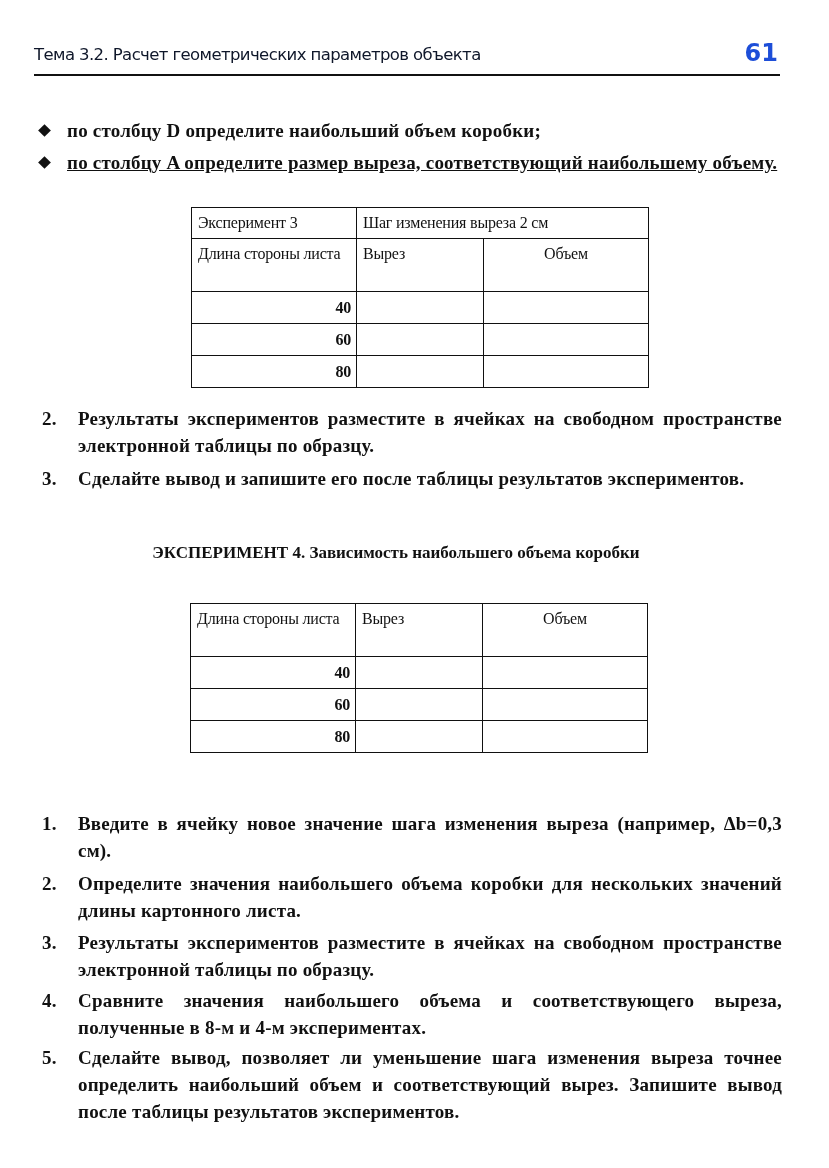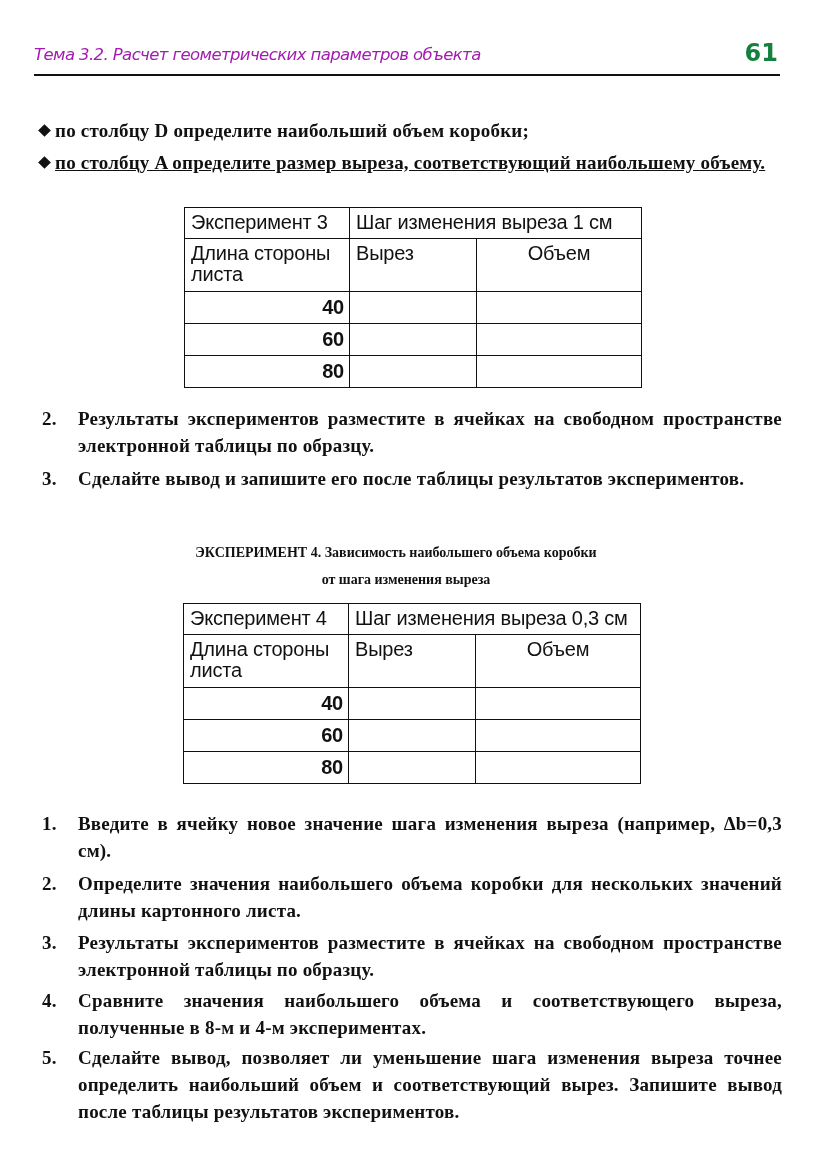--- a/index.html
+++ b/index.html
@@ -7,46 +7,46 @@
     width: 829px; height: 1168px; background: #ffffff; position: relative;
     overflow: hidden; color: #111;
     font-family: "Liberation Serif", "DejaVu Serif", serif;
   }
   .header {
     position: absolute; left: 34px; top: 40px; width: 746px; height: 34px;
     border-bottom: 2px solid #111;
   }
   .header-title {
     position: absolute; left: 0; top: 5px; font-family: "DejaVu Sans", sans-serif;
-    font-size: 16.5px; letter-spacing: -0.6px; color: #a21caf; font-style: italic;
+    font-size: 16.5px; letter-spacing: -0.6px; color: #0f172a;
   }
   .page-num {
     position: absolute; right: 2px; top: -1px; font-family: "DejaVu Sans", sans-serif;
-    font-weight: bold; font-size: 24px; color: #15803d;
+    font-weight: bold; font-size: 24px; color: #1d4ed8;
   }
   .body-text { font-size: 19px; line-height: 27px; font-weight: bold; letter-spacing: 0.2px; }
   .bullet {
     position: absolute; left: 40px; width: 744px;
   }
   .bullet .mark {
     position: absolute; left: 0; top: 9px; width: 9px; height: 9px; background: #111;
     transform: rotate(45deg);
   }
-  .bullet .txt { margin-left: 15px; display: block; text-align: justify; }
+  .bullet .txt { margin-left: 27px; display: block; text-align: justify; }
   .num-item { position: absolute; left: 42px; width: 740px; }
   .num-item .n { position: absolute; left: 0; top: 0; width: 28px; }
   .num-item .txt { margin-left: 36px; display: block; text-align: justify; }
   .exp-title {
     position: absolute; left: 46px; top: 539px; width: 700px; font-weight: bold;
-    font-size: 14px; line-height: 27px; text-align: center;
+    font-size: 17px; line-height: 27px; text-align: center;
   }
   .exp-title .line2 { display: block; text-align: center; padding-left: 20px; }
   table.res {
-    position: absolute; border-collapse: collapse; font-size: 20px;
-    font-family: Liberation Sans, sans-serif; letter-spacing: -0.2px;
+    position: absolute; border-collapse: collapse; font-size: 16px;
+    font-family: Liberation Serif, serif; letter-spacing: -0.2px; margin-left: 7px;
   }
   table.res td {
     border: 1.6px solid #111; padding: 4px 6px; vertical-align: top; line-height: 21px;
   }
   table.res td.num { text-align: right; padding: 4px 5px; vertical-align: middle; font-weight: bold; }
   table.res tr.hdr td { height: 22px; }
   table.res tr.sub td { height: 44px; }
   table.res tr.data td { height: 23px; }
   .c1 { width: 152px; }
   .c2 { width: 114px; }
@@ -66,21 +66,21 @@
 </div>
 <div class="bullet body-text" style="top:149px;text-decoration:underline;">
   <span class="mark"></span>
   <span class="txt">по столбцу A определите размер выреза, соответствующий наибольшему объему.</span>
 </div>
 
 <table class="res" style="left:184px; top:207px;">
   <tbody>
       <tr class="hdr">
     <td class="c1">Эксперимент 3</td>
-    <td colspan="2">Шаг изменения выреза 1 см</td>
+    <td colspan="2">Шаг изменения выреза 2 см</td>
   </tr>
   <tr class="sub">
     <td class="c1">Длина стороны листа</td>
     <td class="c2">Вырез</td>
     <td class="c3">Объем</td>
   </tr>
   <tr class="data">
     <td class="num">40</td>
     <td></td>
     <td></td>
@@ -102,29 +102,24 @@
   <span class="n">2.</span>
   <span class="txt">Результаты экспериментов разместите в ячейках на свободном пространстве электронной таблицы по образцу.</span>
 </div>
 <div class="num-item body-text" style="top:465px;">
   <span class="n">3.</span>
   <span class="txt">Сделайте вывод и запишите его после таблицы результатов экспериментов.</span>
 </div>
 
 <div class="exp-title">
   <span>ЭКСПЕРИМЕНТ 4. Зависимость наибольшего объема коробки</span>
-  <span class="line2">от шага изменения выреза</span>
 </div>
 
 <table class="res" style="left:183px; top:603px;">
   <tbody>
-      <tr class="hdr">
-    <td class="c1">Эксперимент 4</td>
-    <td colspan="2">Шаг изменения выреза 0,3 см</td>
-  </tr>
   <tr class="sub">
     <td class="c1">Длина стороны листа</td>
     <td class="c2">Вырез</td>
     <td class="c3">Объем</td>
   </tr>
   <tr class="data">
     <td class="num">40</td>
     <td></td>
     <td></td>
   </tr>

